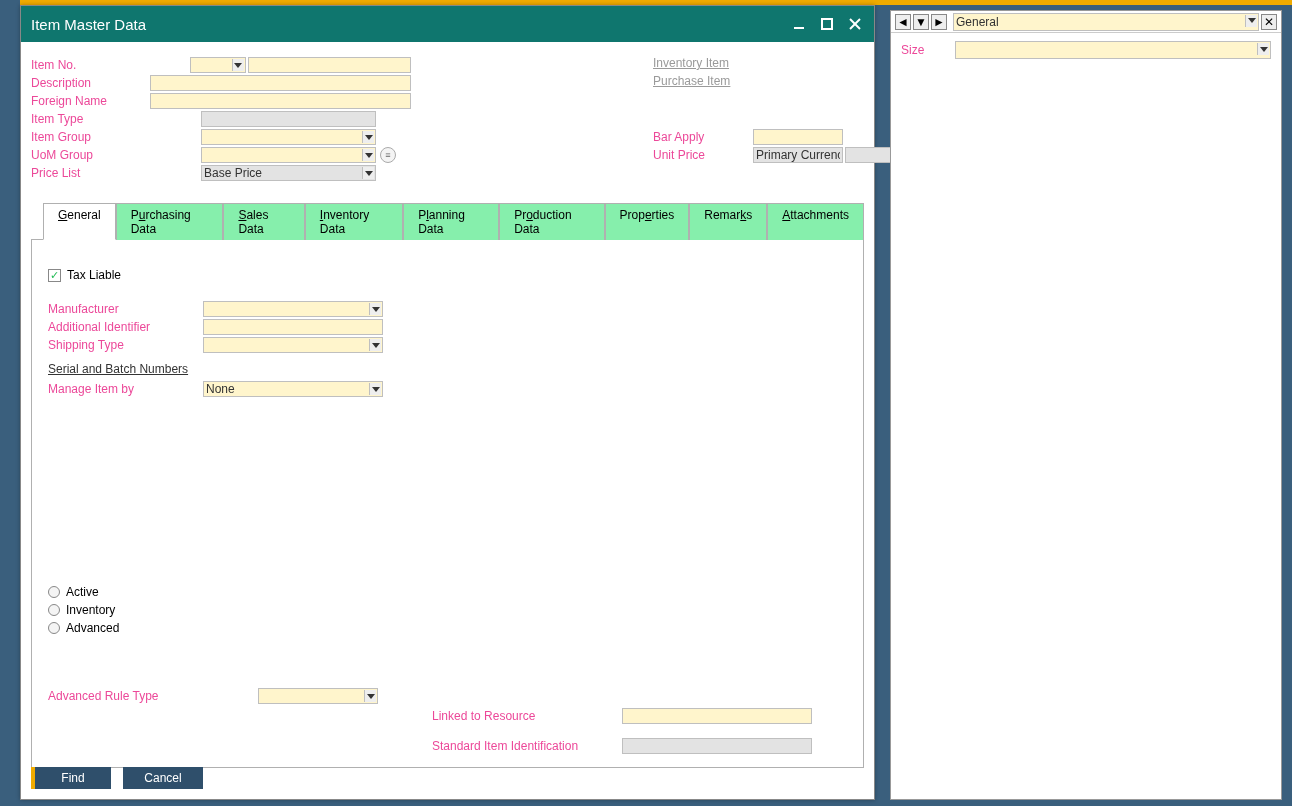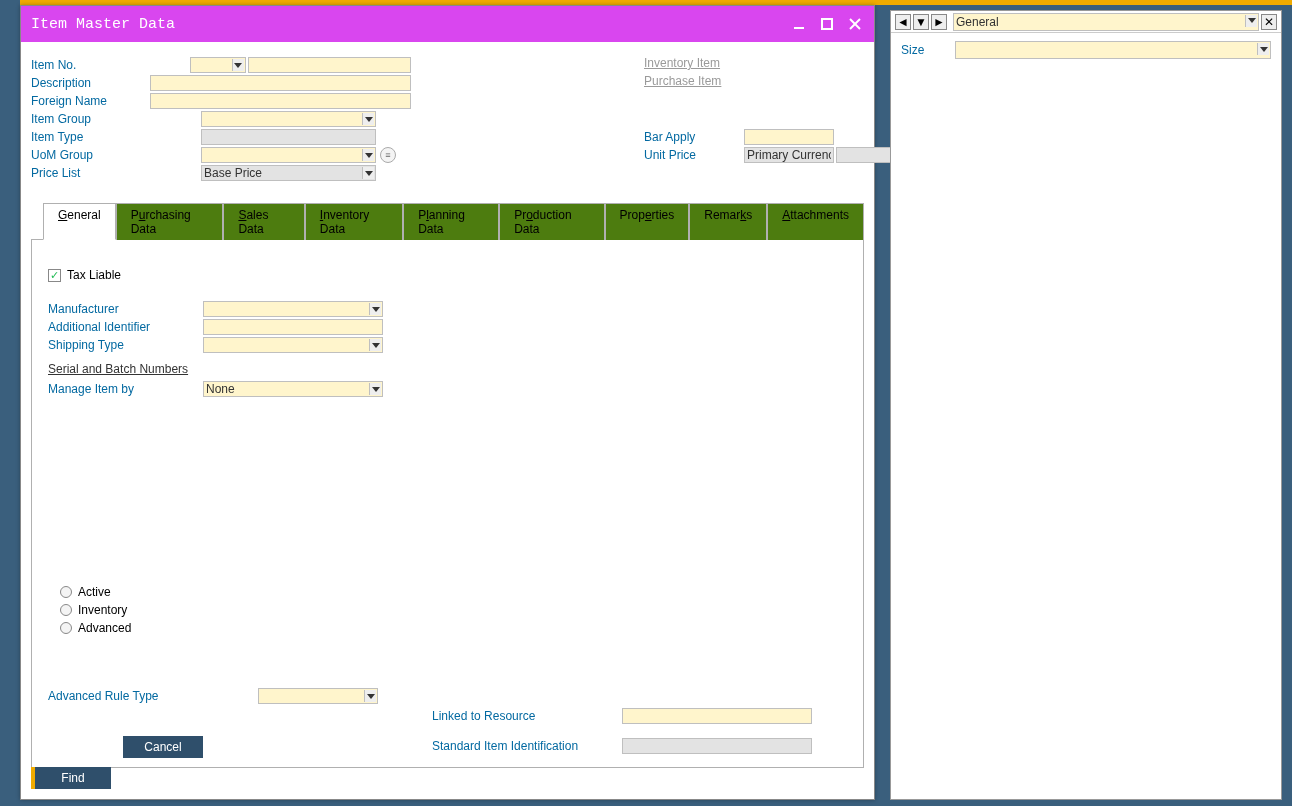--- a/index.html
+++ b/index.html
@@ -18,35 +18,34 @@
   }
   .orange-top { position:absolute; left:0; top:0; width:1292px; height:5px; background:#f0ab00;}
   
   .window {
     position: absolute; left: 20px; top: 5px;
     width: 855px; height: 795px;
     background: #fff; border:1px solid #888;
     box-shadow: 0 0 4px rgba(0,0,0,.3);
   }
   .titlebar {
-    height: 36px; background: #d946ef; color:#fff;
+    height: 36px; background: #0f766e; color:#fff;
     display:flex; align-items:center; justify-content:space-between;
     padding: 0 10px;
-    font-family: Liberation Mono, monospace;
   }
   .titlebar .title { font-size:15px; }
   .titlebar .controls { display:flex; gap:10px; align-items:center;}
   .titlebar .ctrl { width:18px; height:18px; cursor:pointer; display:flex; align-items:center; justify-content:center;}
   .titlebar .ctrl svg { stroke:#fff; fill:none; stroke-width:2;}
   .body { padding: 14px 10px 6px 10px; position:relative; height:calc(100% - 36px);}
-  .form-top { display:flex; gap:3px; }
+  .form-top { display:flex; gap:12px; }
   .col-left { width: 380px; }
   .col-right { margin-left: 230px; }
   .row { display:flex; align-items:center; height:18px; margin-bottom:0;}
-  .row label { width:170px; color:#0369a1; }
+  .row label { width:170px; color:#ec4899; }
   .combo, .textin {
     height:16px; border:1px solid #bfbfbf; background:#fff5cc; position:relative;
   }
   .combo.disabled, .textin.disabled { background:#e3e3e3; }
   .combo .arrow {
     position:absolute; right:1px; top:1px; width:12px; height:12px;
     background:#eee; border-left:1px solid #bfbfbf;
     display:flex; align-items:center; justify-content:center;
   }
   .combo .arrow::after { content:""; border-left:4px solid transparent; border-right:4px solid transparent; border-top:5px solid #333;}
@@ -58,46 +57,46 @@
     width:16px; height:16px; border:1px solid #aaa; border-radius:50%; background:#f4f4f4;
     display:inline-flex; align-items:center; justify-content:center; font-size:9px; color:#666; margin-left:4px;
   }
   .ellipsis-btn {
     width:18px; height:16px; border:1px solid #bfbfbf; background:#eee; font-size:10px; display:inline-flex; align-items:center; justify-content:center; margin-left:6px; cursor:pointer;
   }
   
   .tabbar { display:flex; margin-top:20px; border-bottom:1px solid #b0b0b0; padding-left:12px;}
   .tab {
     padding:4px 14px; border:1px solid #b0b0b0; border-bottom:none;
-    background:#4d7c0f; margin-right:0; cursor:pointer; position:relative; top:1px;
+    background:#86efac; margin-right:0; cursor:pointer; position:relative; top:1px;
   }
   .tab.active { background:#fff; border-bottom:1px solid #fff;}
   .tab .u { text-decoration: underline; }
   .tabpanel {
     border:1px solid #b0b0b0; border-top:none; height:528px; padding:28px 16px 12px 16px;
     position:relative;
   }
   .chk { display:flex; align-items:center; gap:6px; margin-bottom:4px;}
   .chk .box { width:13px; height:13px; border:1px solid #888; background:#fff; display:flex; align-items:center; justify-content:center;}
   .chk .box.yellow { background:#fff0bf;}
   .chk .box .mark { font-size:11px; color:#2b5; line-height:1;}
   .section-head { text-decoration:underline; margin-top:8px; margin-bottom:4px; color:#333;}
-  .radio-group { position:absolute; bottom:130px; left:28px;text-align:center;}
+  .radio-group { position:absolute; bottom:130px; left:16px;text-align:center;}
   .radio { display:flex; align-items:center; gap:6px; height:18px;}
   .radio .dot { width:12px; height:12px; border:1px solid #888; border-radius:50%; background:#f4f4f4;}
   .bottom-area { position:absolute; bottom:12px; left:16px; right:16px;}
   .bottom-area .row label { width:210px;}
   .bottom-right { position:absolute; bottom:12px; left:400px;}
   .bottom-right .row label { width:190px;}
   .footer-btns { position:absolute; bottom:10px; left:10px; display:flex; gap:12px;}
   .btn {
     width:80px; height:22px; background:#2f4f6b; color:#fff; border:none; cursor:pointer;
     font:inherit;
   }
-  .btn.yellow-edge { border-left:4px solid #f0ab00;margin-top:31px;}
+  .btn.yellow-edge { border-left:4px solid #f0ab00;}
   
   .sidepanel {
     position:absolute; left:890px; top:10px; width:392px; height:790px;
     background:#fff; border:1px solid #999;
   }
   .sidepanel .toolbar {
     height:22px; display:flex; align-items:center; padding:2px 4px; gap:2px; border-bottom:1px solid #ccc;
   }
   .sidepanel .nav { width:16px; height:16px; border:1px solid #888; background:#eee; display:flex; align-items:center; justify-content:center; cursor:pointer;}
   .sidepanel .closebtn { margin-left:auto; width:16px; height:16px; border:1px solid #888; background:#eee; cursor:pointer; display:flex; align-items:center; justify-content:center;}
@@ -144,26 +143,26 @@
         </div>
         <div class="row">
           <label>Description</label>
           <div class="textin" style="width:370px;position:relative;left:0"><input style=""></div>
         </div>
         <div class="row">
           <label>Foreign Name</label>
           <div class="textin" style="width:370px"><input style=""></div>
         </div>
         <div class="row">
+          <label>Item Type</label>
+          <div class="textin disabled" style="width:175px"><input disabled="" style=""></div>
+        </div>
+        <div class="row">
           <label>Item Group</label>
           <div class="combo" style="width:175px"><input style=""><span class="arrow"></span></div>
-        </div>
-        <div class="row">
-          <label>Item Type</label>
-          <div class="textin disabled" style="width:175px"><input disabled="" style=""></div>
         </div>
         <div class="row">
           <label>UoM Group</label>
           <div class="combo" style="width:175px"><input style=""><span class="arrow"></span></div>
           <span class="circle-icon">≡</span>
         </div>
         <div class="row">
           <label>Price List</label>
           <div class="combo disabled" style="width:175px"><input value="Base Price" style=""><span class="arrow"></span></div>
         </div>

